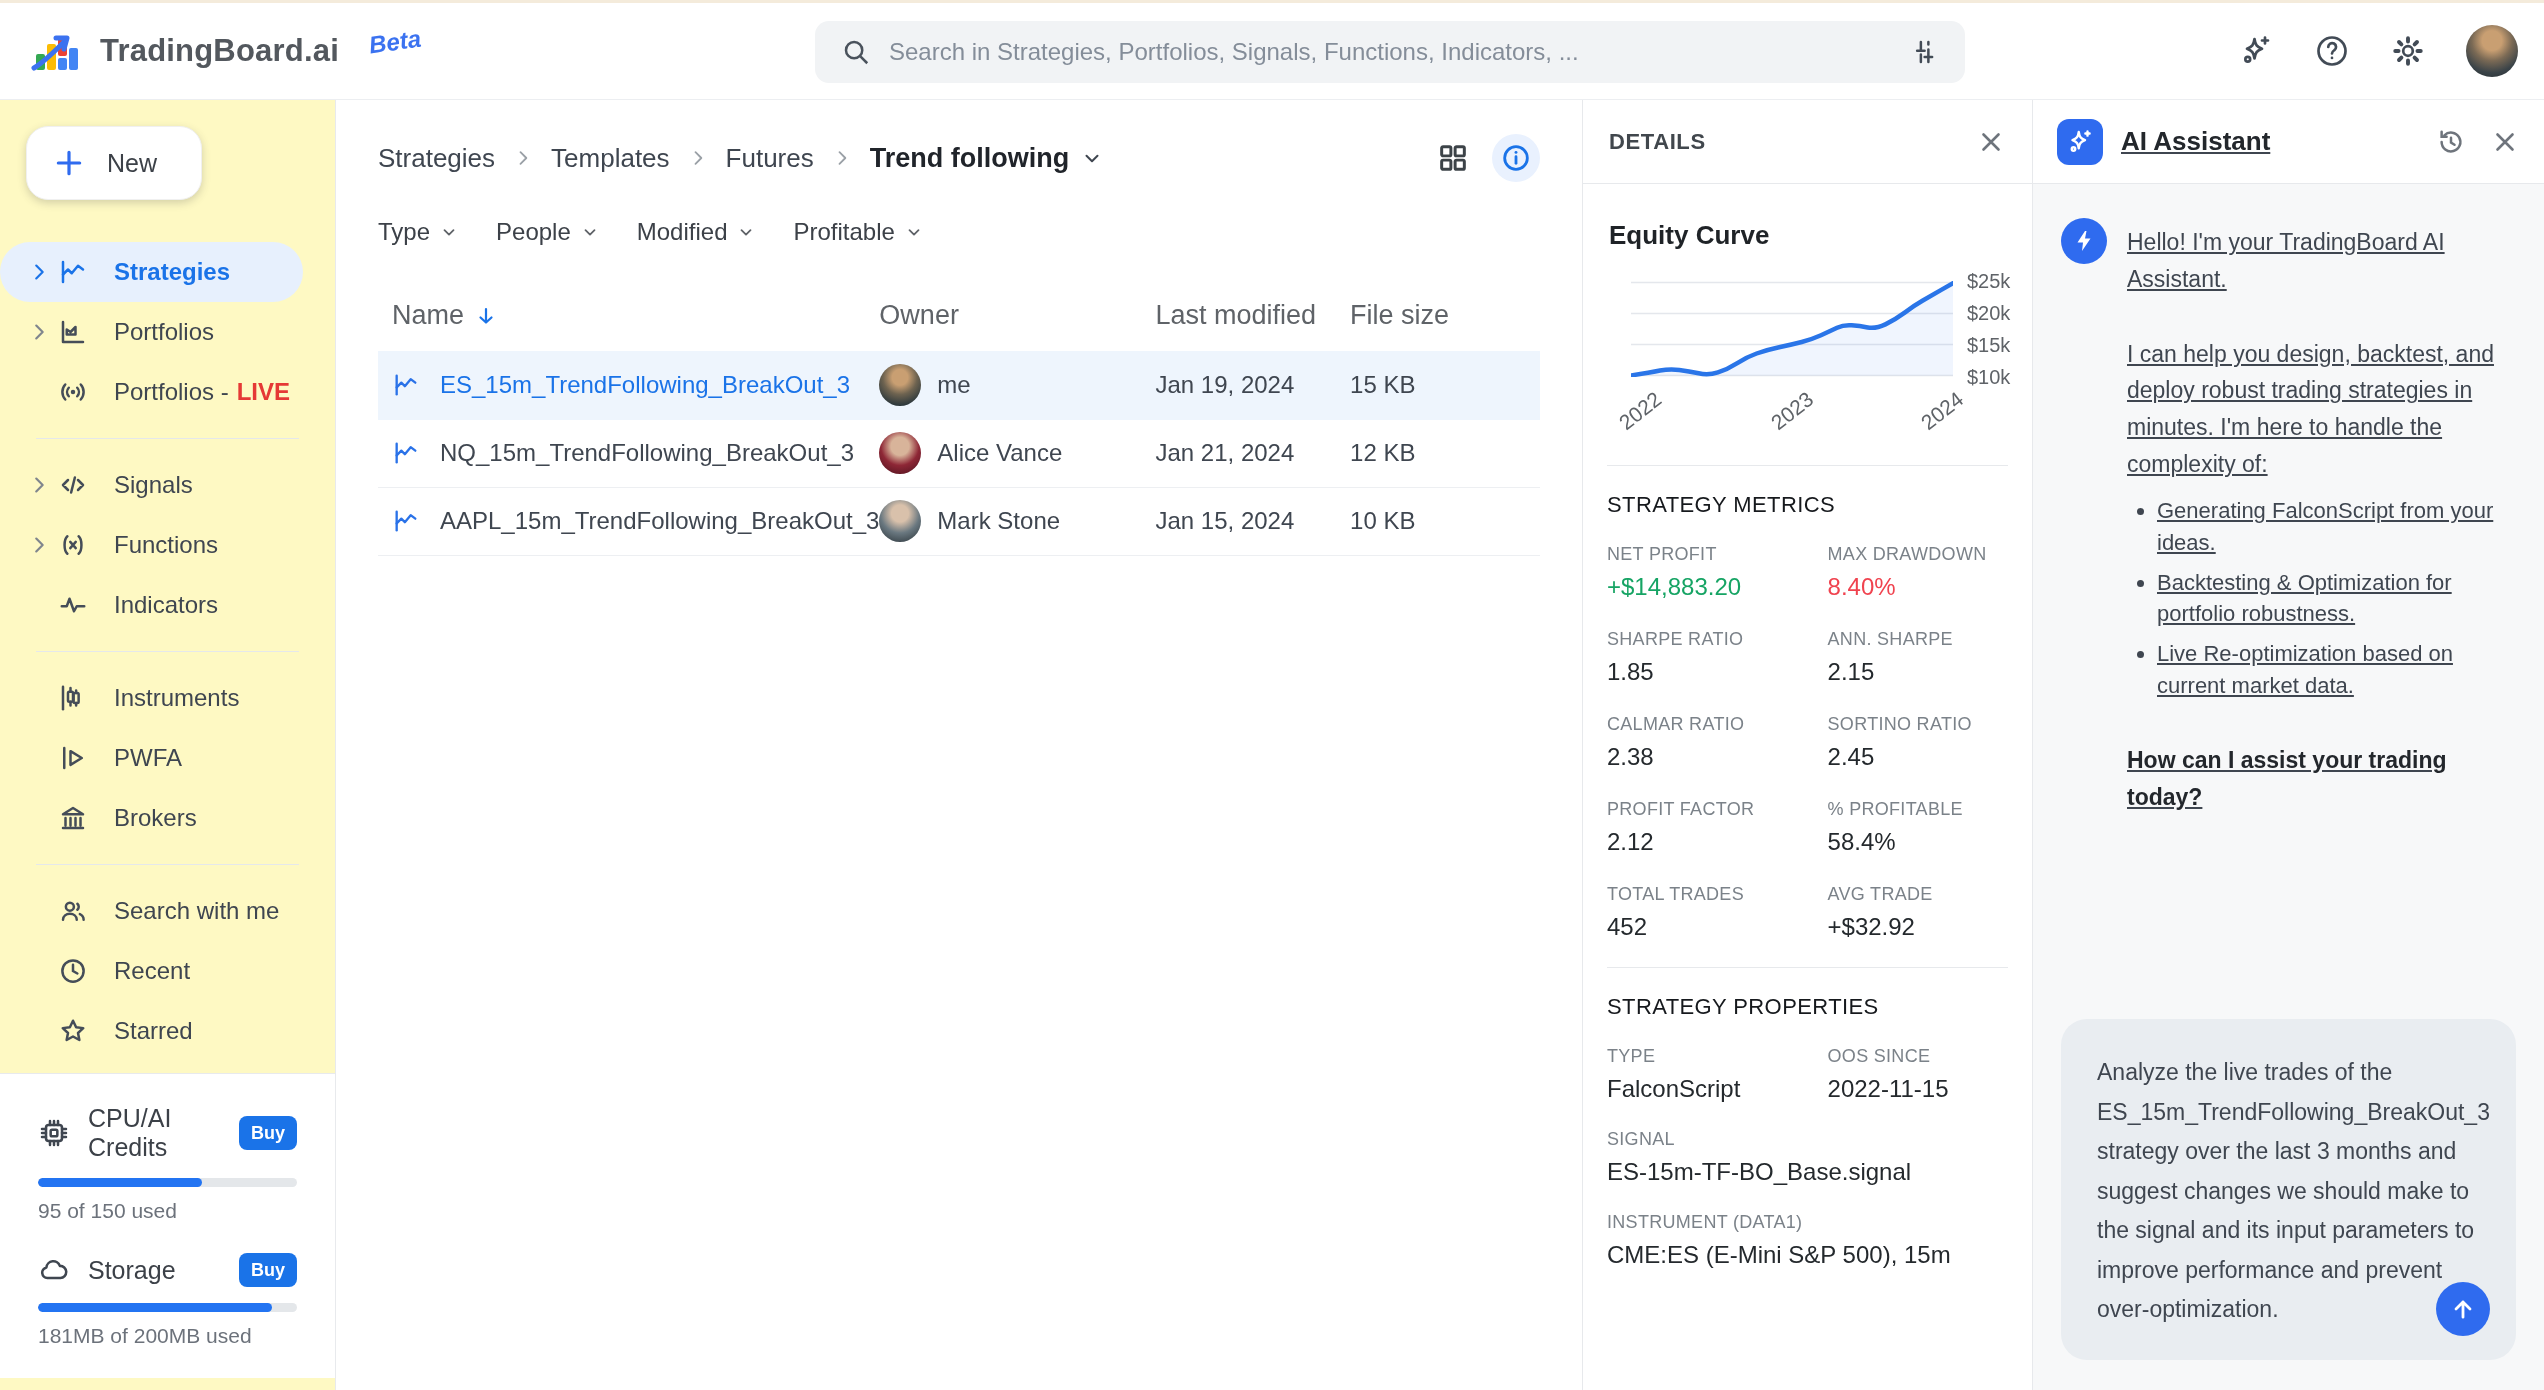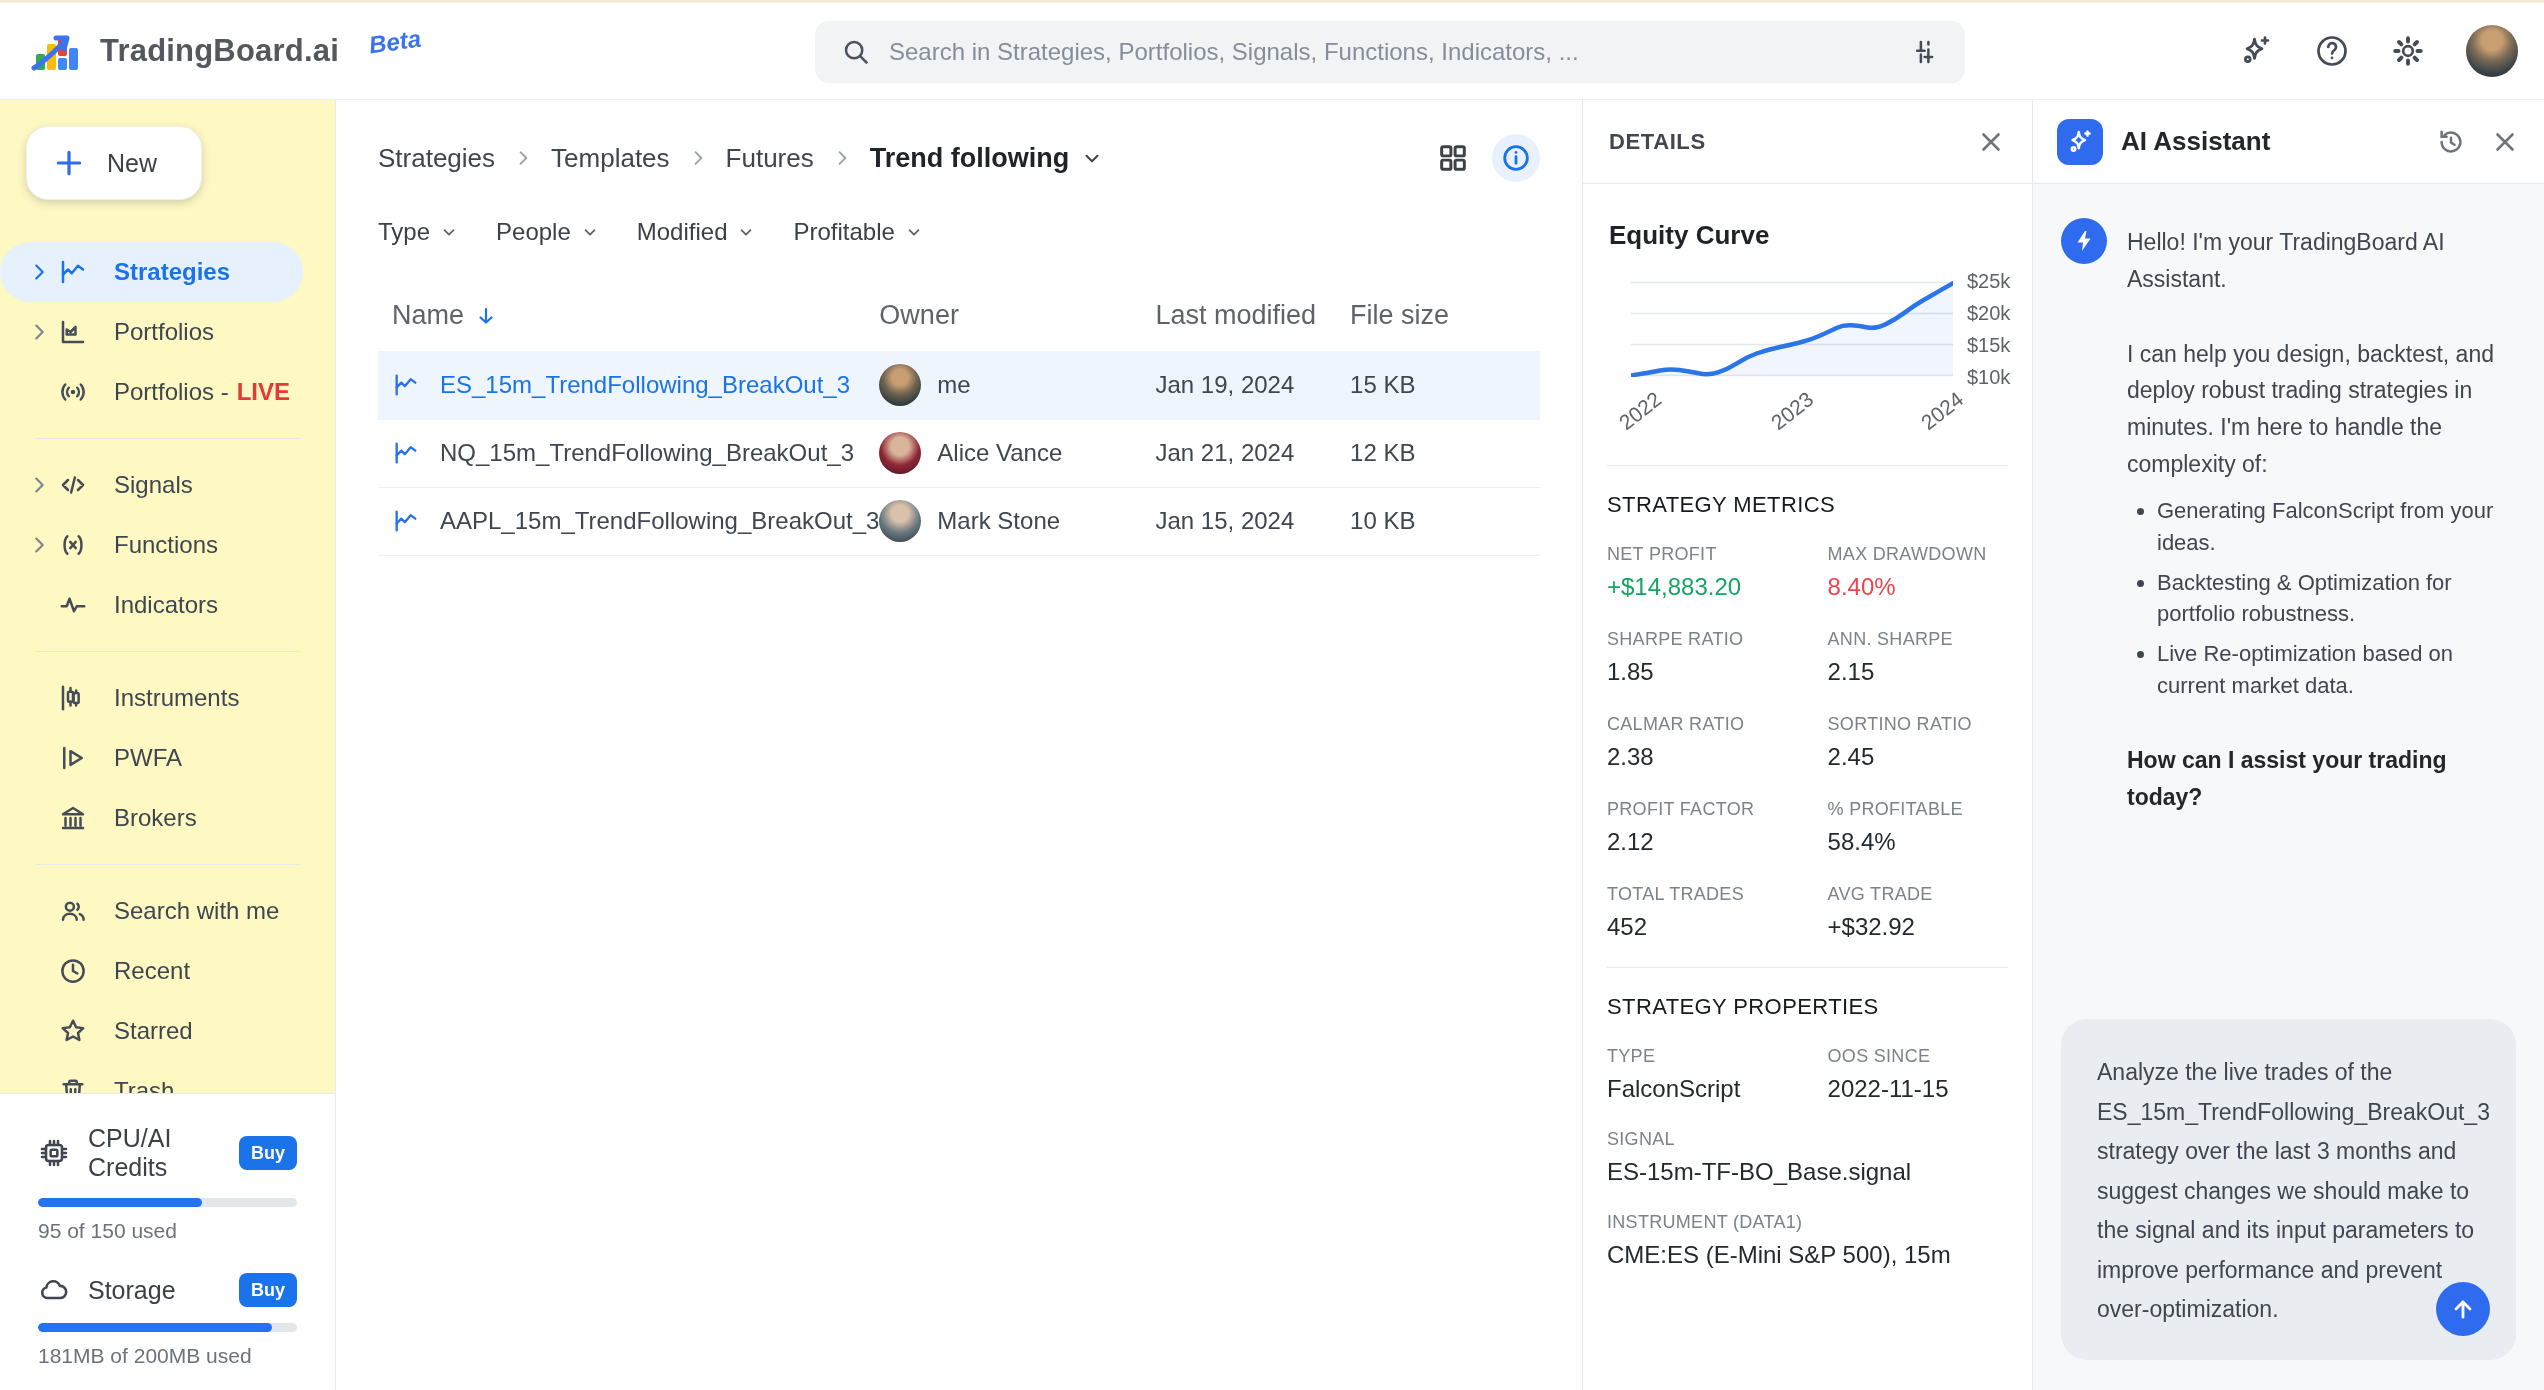--- a/index.html
+++ b/index.html
@@ -34,21 +34,21 @@
   .nav-item { height:60px; display:flex; align-items:center; padding-left:28px; cursor:pointer; color:#3f4650; }
   .nav-item .chev { width:30px; display:flex; align-items:center; color:#80868d; }
   .nav-item .nav-icon { width:34px; display:flex; align-items:center; color:#454d58; }
   .nav-item .nav-label { font-size:24px; margin-left:22px; font-weight:400; }
   .nav-item.selected { background:#e7f0fd; border-radius:999px; margin-right:32px; }
   .nav-item.selected, .nav-item.selected .chev, .nav-item.selected .nav-icon { color:#1a73e8; }
   .nav-item.selected .nav-label { color:#1a73e8; font-weight:600; }
   .live-tag { color:#e53935; font-weight:700; margin-left:8px; font-size:24px; }
   .nav-divider { height:1px; background:#e5e8eb; margin:16px 36px; }
 
-  .usage { position:absolute; left:0; right:0; bottom:0; border-top:1px solid #e8eaed; padding:30px 38px 22px 38px; background:#fff; }
+  .usage { position:absolute; left:0; right:0; bottom:12px; border-top:1px solid #e8eaed; padding:30px 38px 30px 38px; background:#fff; }
   .usage-row { display:flex; align-items:center; }
   .usage-row .u-icon { color:#3f4650; margin-right:18px; display:flex; }
   .usage-row .u-label { font-size:25px; color:#3c4148; flex:1; }
   .buy-btn { background:#1a73e8; color:#fff; font-size:18px; font-weight:700; border:none; border-radius:8px; width:58px; height:34px; cursor:pointer; font-family:inherit; }
   .bar { height:9px; border-radius:6px; background:#e4e7ea; margin-top:16px; overflow:hidden; }
   .bar-fill { height:100%; background:#2374f2; border-radius:6px; }
   .usage-caption { font-size:21px; color:#6c727b; margin-top:12px; }
   .usage-group + .usage-group { margin-top:30px; }
 
   
@@ -99,21 +99,21 @@
   .section-header { font-size:22px; font-weight:400; letter-spacing:.4px; color:#16191d; margin-bottom:26px; }
   .metrics-grid { display:grid; grid-template-columns:55% 45%; row-gap:28px; }
   .metric .m-label { font-size:18px; color:#7b8289; letter-spacing:.3px; margin-bottom:8px; }
   .metric .m-value { font-size:24px; color:#24292d; }
   .metric .m-value.positive { color:#16a464; }
   .metric .m-value.negative { color:#f0434f; }
   .props-grid { display:grid; grid-template-columns:55% 45%; row-gap:26px; }
   .prop-full { grid-column:1 / span 2; }
 
   
-  .assistant { width:512px; border-left:1px solid #e7e9ec; flex:none; display:flex; flex-direction:column; background:#f7f8f9; }
+  .assistant { width:512px; border-left:1px solid #e7e9ec; flex:none; display:flex; flex-direction:column; background:#f7f8f9;text-decoration:underline; }
   .ai-header { height:84px; background:#fff; border-bottom:1px solid #e7e9ec; display:flex; align-items:center; padding:0 24px; gap:18px; flex:none; }
   .ai-logo { width:46px; height:46px; border-radius:12px; background:#2f6bef; color:#fff; display:flex; align-items:center; justify-content:center; flex:none; }
   .ai-title { font-size:26px; font-weight:600; color:#23272c; flex:1; }
   .ai-header-actions { display:flex; gap:24px; }
   .ai-header-actions .icon-btn { color:#6e747c; }
   .ai-body { position:relative; flex:1; padding:34px 28px; }
   .ai-msg { display:flex; }
   .ai-avatar { width:46px; height:46px; border-radius:50%; background:#2f6bef; color:#fff; display:flex; align-items:center; justify-content:center; flex:none; }
   .ai-text { margin-left:20px; font-size:23px; color:#3f4650; line-height:1.6; padding-top:6px; }
   .ai-greeting { margin-bottom:38px; }

